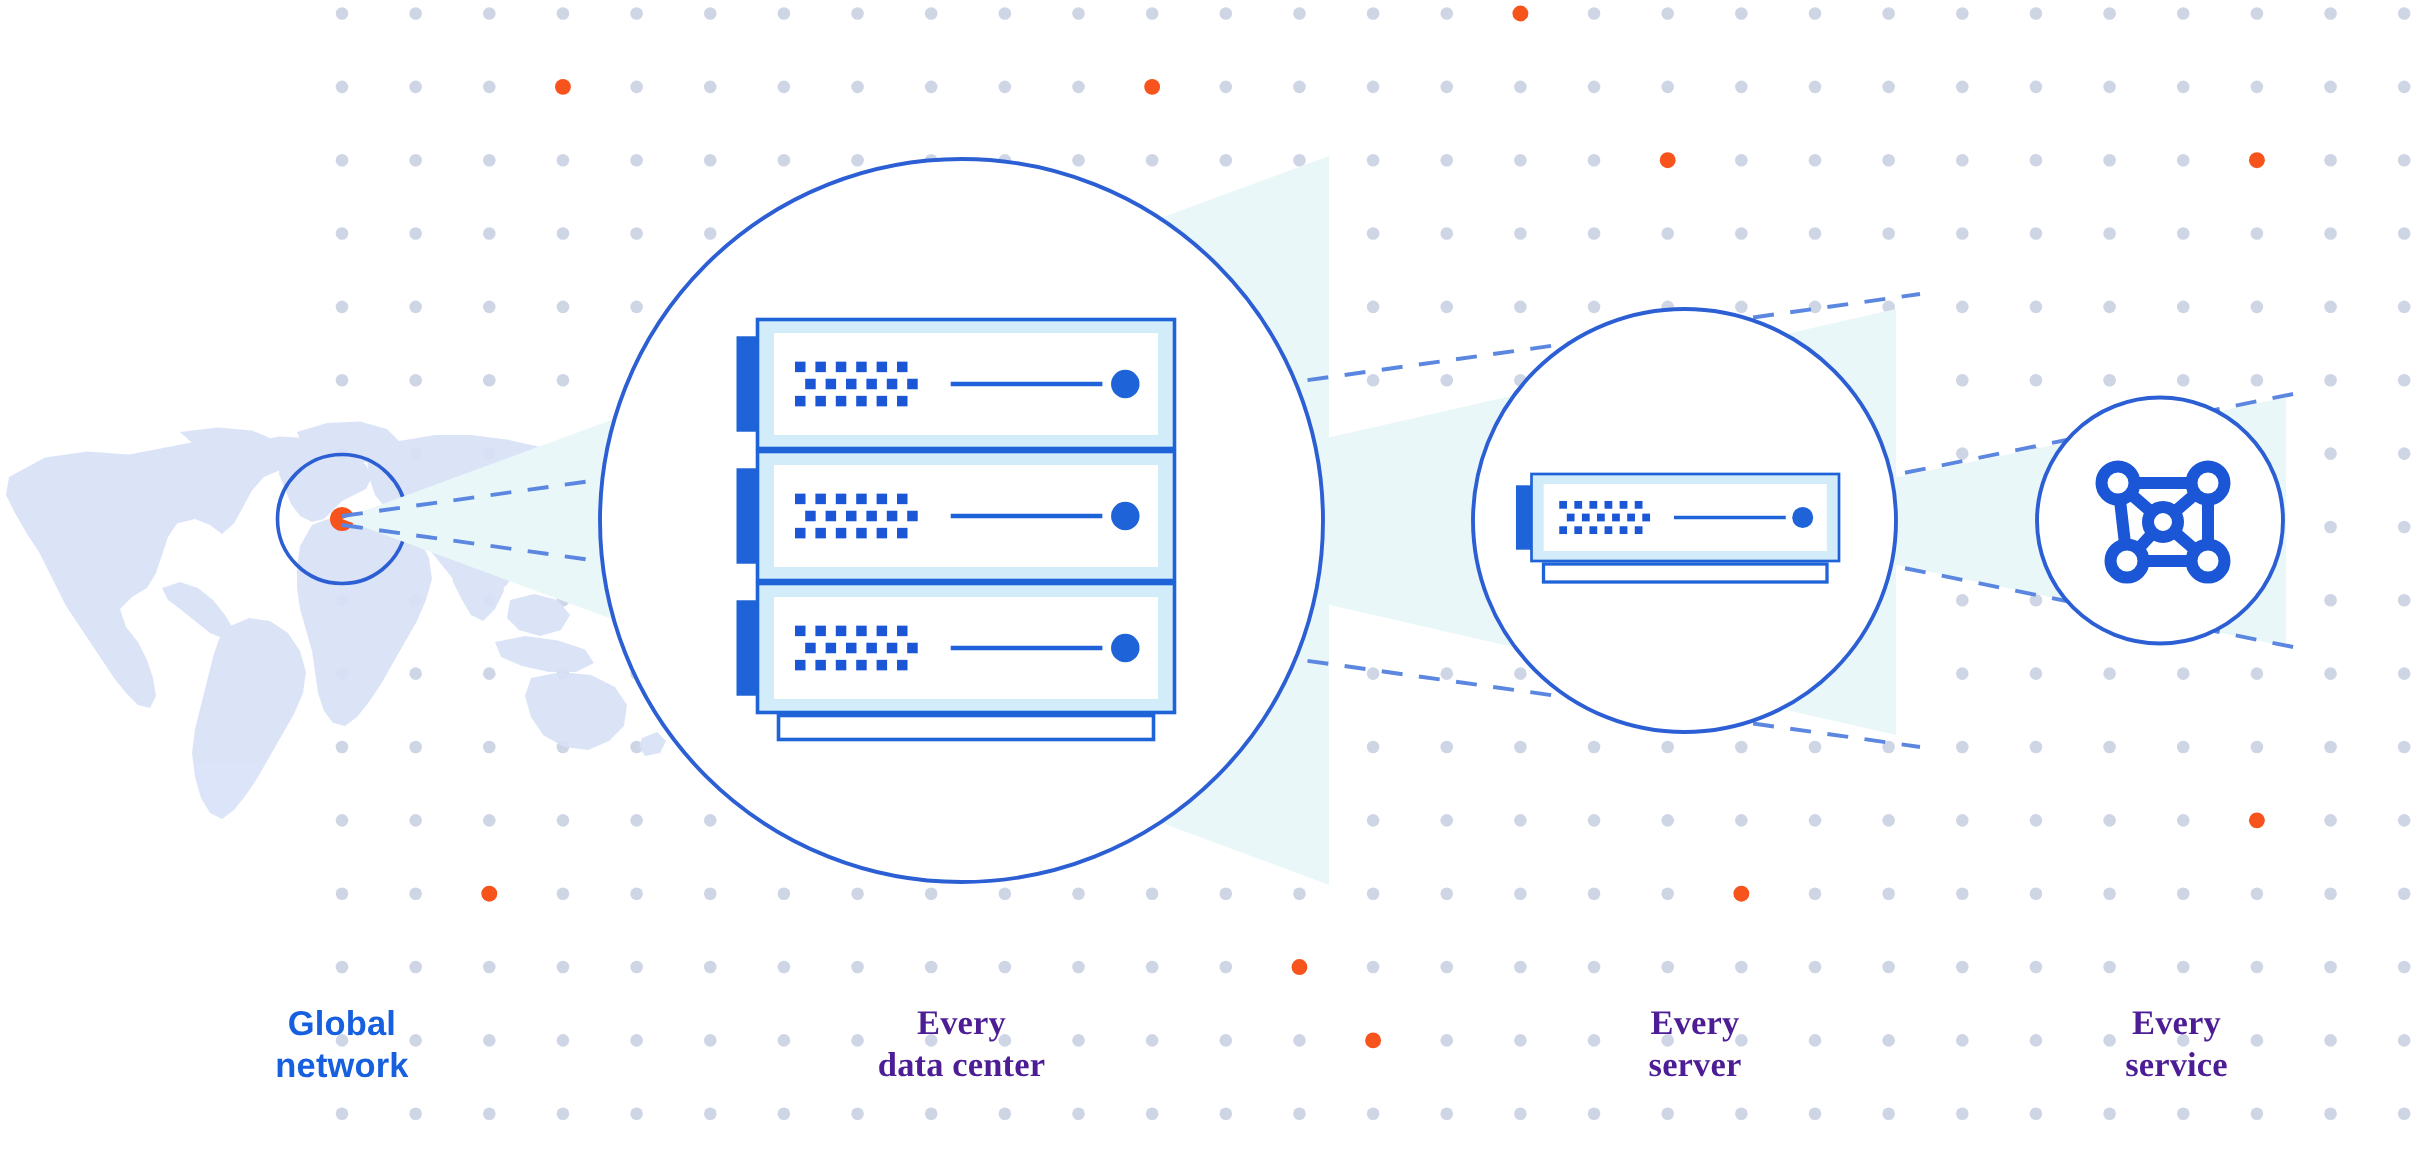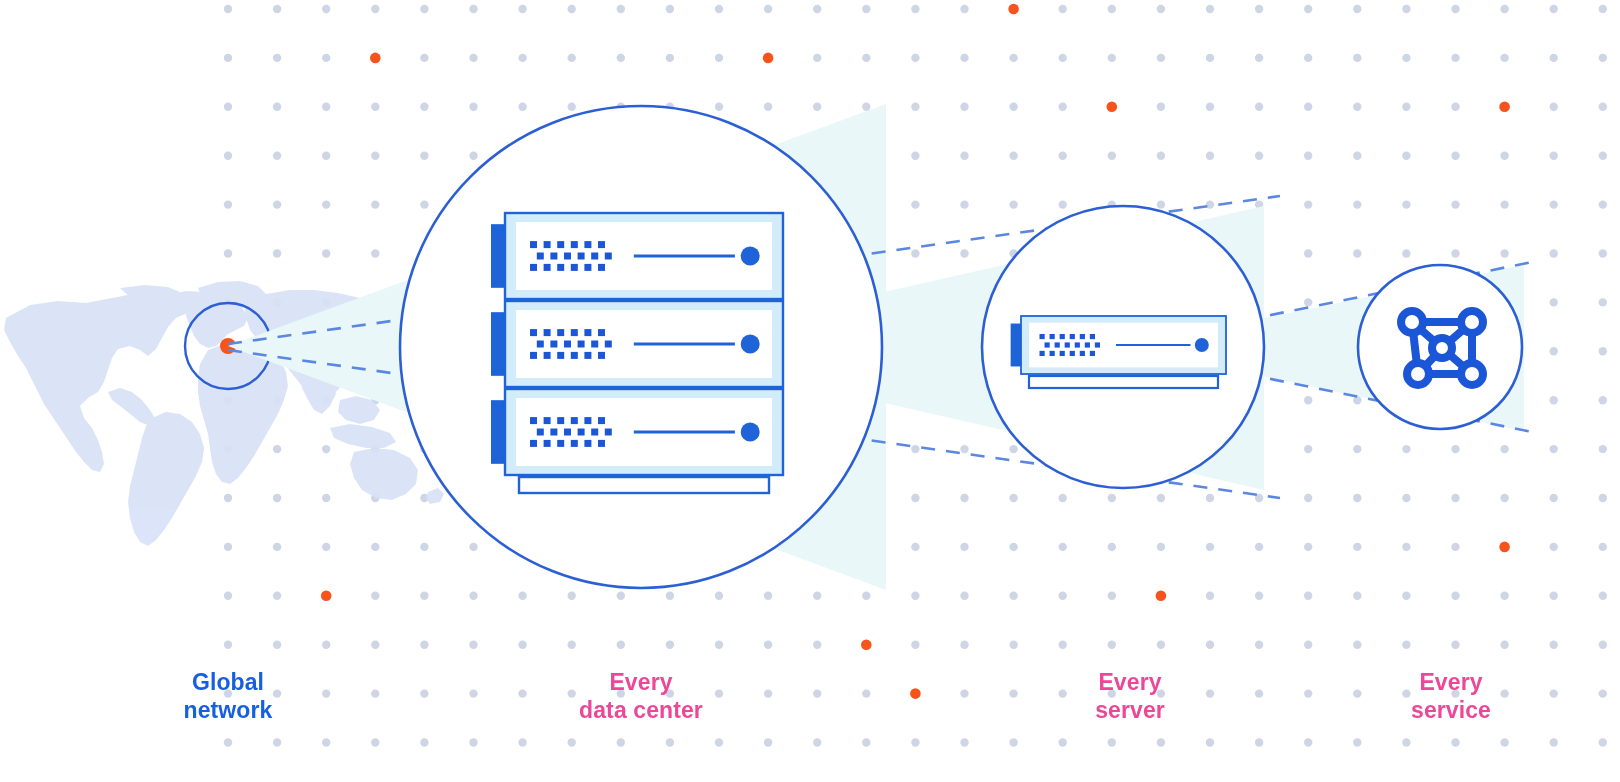--- a/index.html
+++ b/index.html
@@ -24,21 +24,21 @@
   .label {
     position: absolute;
     text-align: center;
     line-height: 1.22;
     font-weight: 700;
     font-size: 23px;
     letter-spacing: 0.1px;
     white-space: pre-line;
     user-select: none;
   }
-  .label.dark { color: #ec4899; }
+  .label.dark { color: #4c1d95; font-family: Liberation Serif, serif; }
   .label.blue { color: #1660df; }
 </style>
 </head>
 <body>
 
 <div id="stage">
   <div id="scene">
 
     <svg class="layer" id="grid-layer" viewBox="0 0 1620 782" xmlns="http://www.w3.org/2000/svg">
         <circle cx="228.0" cy="9.0" r="4.2" fill="#c6cee0" opacity="0.85"></circle>

